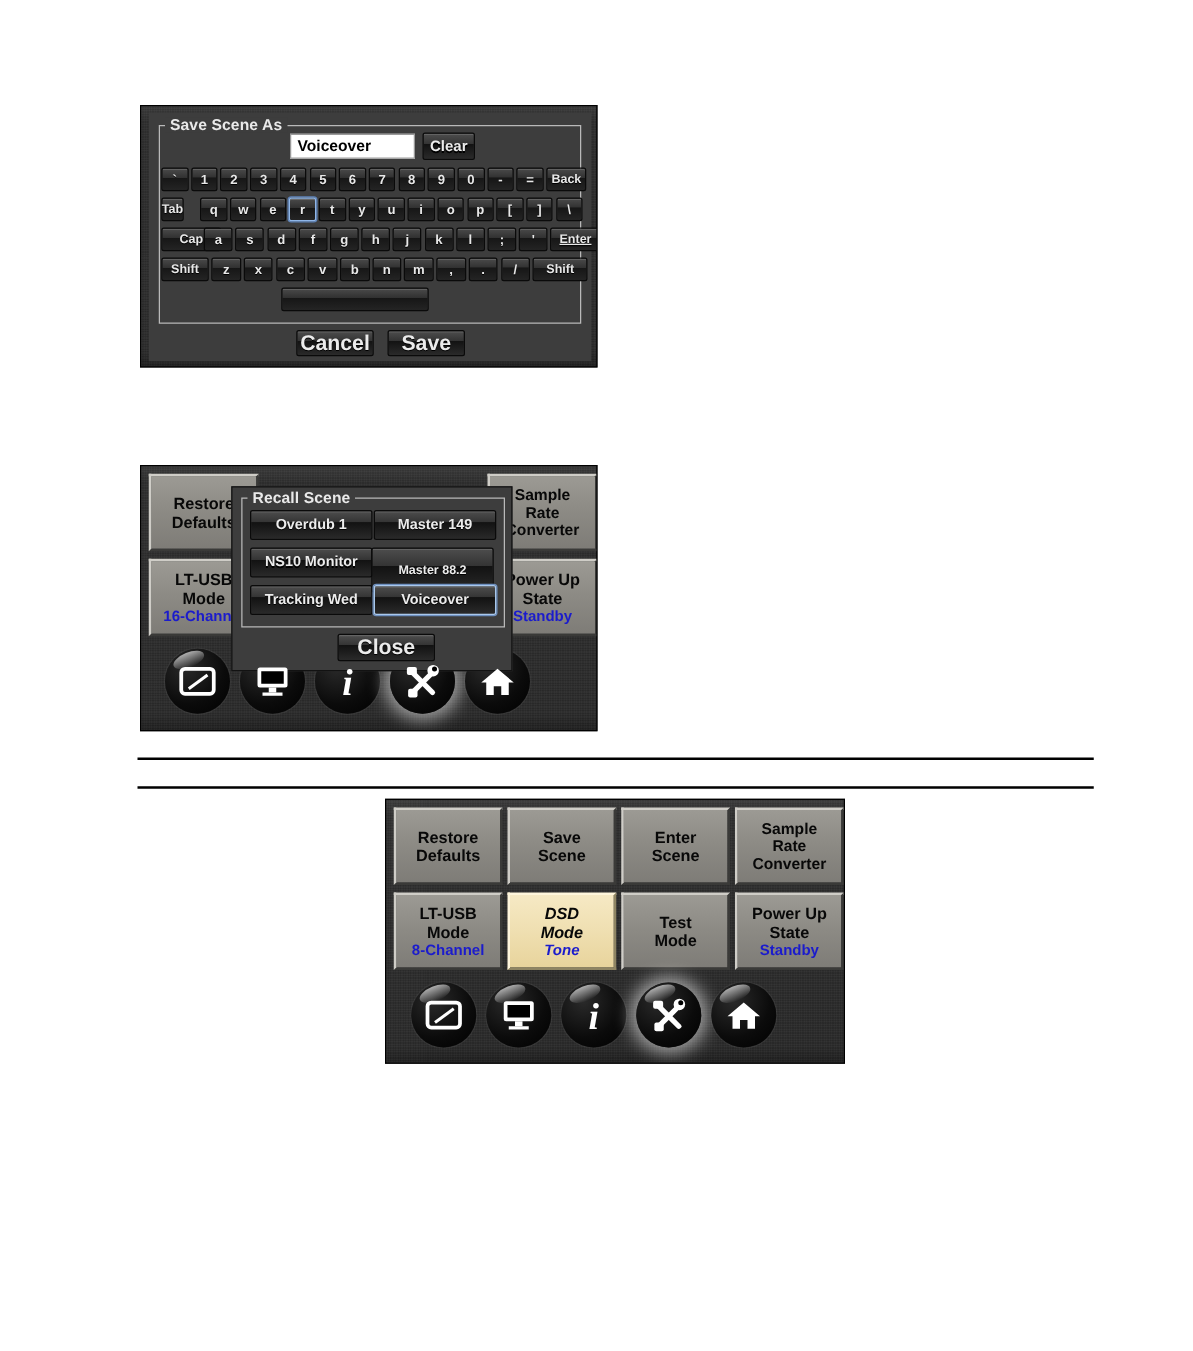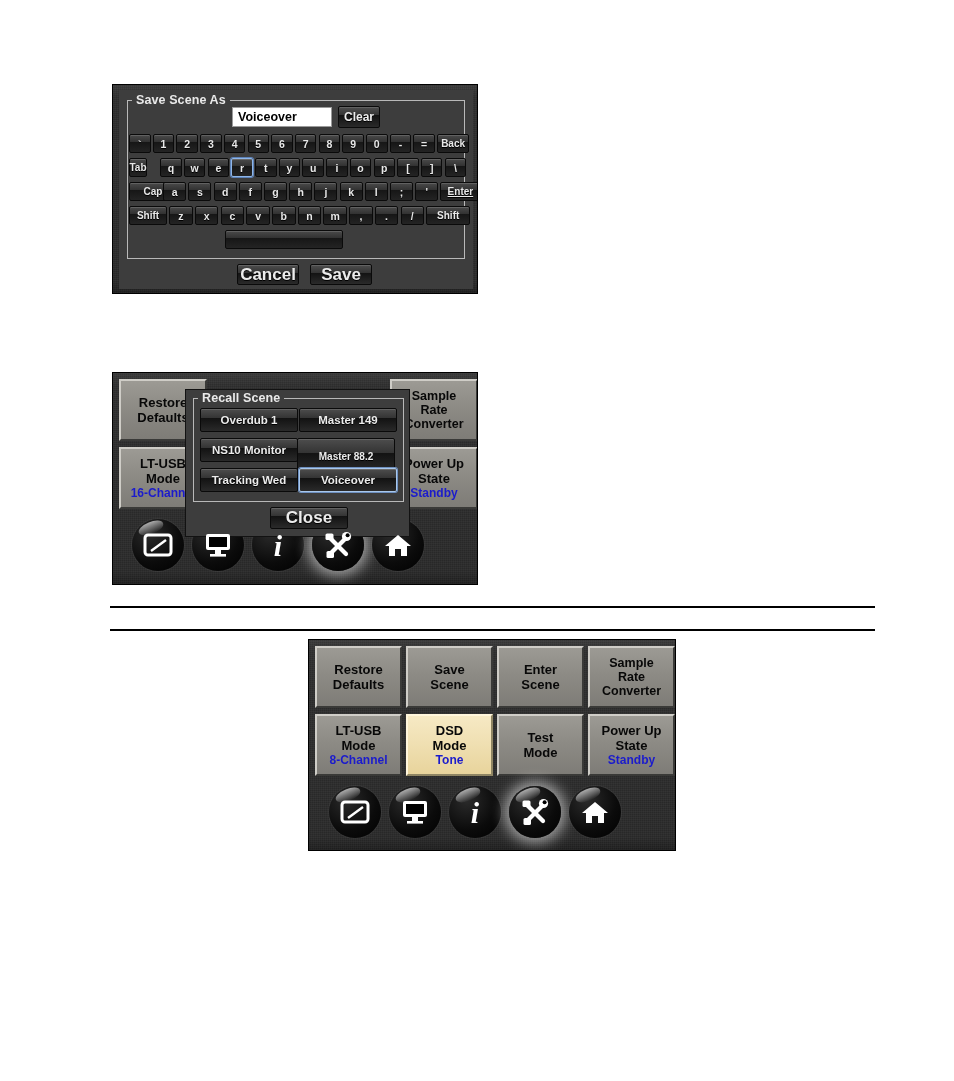--- a/index.html
+++ b/index.html
@@ -123,20 +123,21 @@
     font-weight:bold;
     line-height:15px;
     text-align:center;
     display:flex;flex-direction:column;align-items:center;justify-content:center;
     cursor:default;
   }
   .gbtn .sub{color:#1b1bcc;font-size:12px;font-weight:bold;}
   .gbtn.active{
     background:linear-gradient(180deg,#f6e9c4 0%,#f0e0b3 45%,#e8d49c 100%);
     border-color:#fff6dc #8f8563 #8f8563 #fff6dc;
+    font-style:italic;
   }
 
   
   .navstrip{position:absolute;display:flex;align-items:center;}
   .navicon{
     width:52px;height:52px;border-radius:50%;
     background:radial-gradient(circle at 34% 28%, #2a2a2a 0%, #0b0b0b 58%, #000 100%);
     position:relative;
     margin-right:8px;
     display:flex;align-items:center;justify-content:center;

